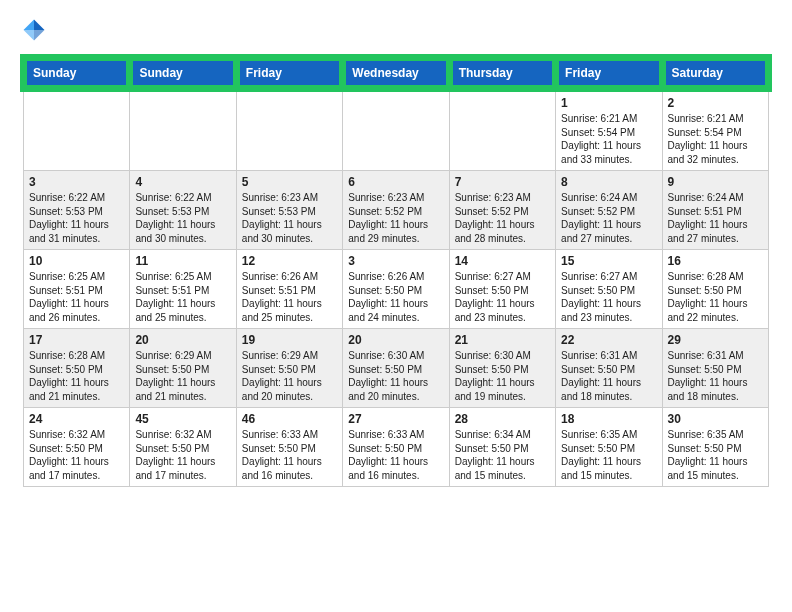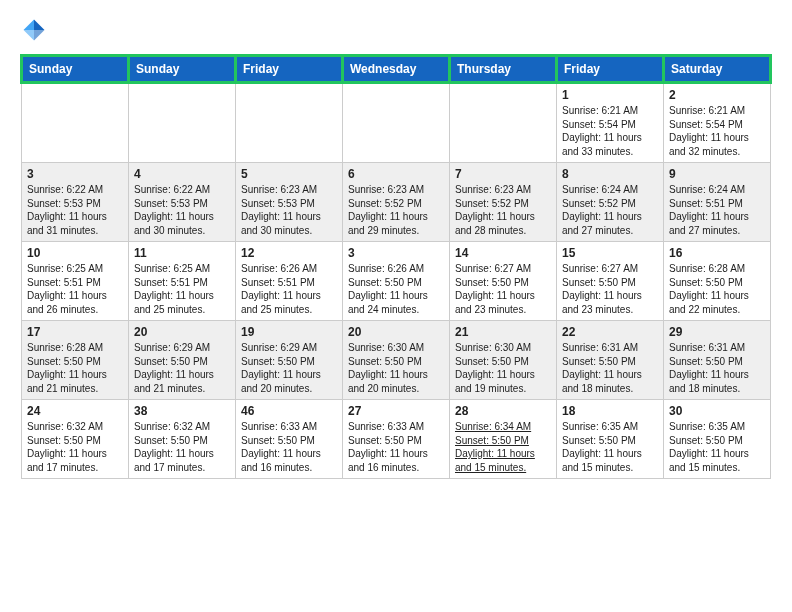--- a/index.html
+++ b/index.html
@@ -56,21 +56,21 @@
       border-collapse: collapse;
       border: 1px solid #bbb;
     }
     .calendar th {
       background: #1565c0;
       color: #fff;
       font-size: 12px;
       font-weight: bold;
       padding: 5px 6px;
       text-align: left;
-      border: 3px solid #22c55e;
+      border: 7px solid #22c55e;
     }
     .calendar td {
       vertical-align: top;
       border: 1px solid #ccc;
       padding: 4px 5px;
       width: calc(100% / 7);
       min-height: 80px;
       font-size: 10px;
       color: #222;
       background: #fff;
@@ -315,21 +315,21 @@
         </tr>
         <tr>
           <td>
             <span class="day-number">24</span>
             <div class="day-info" style="white-space: pre-line;">Sunrise: 6:32 AM
 Sunset: 5:50 PM
 Daylight: 11 hours
 and 17 minutes.</div>
           </td>
           <td>
-            <span class="day-number">38</span>
+            <span class="day-number">45</span>
             <div class="day-info" style="white-space: pre-line;">Sunrise: 6:32 AM
 Sunset: 5:50 PM
 Daylight: 11 hours
 and 17 minutes.</div>
           </td>
           <td>
             <span class="day-number">46</span>
             <div class="day-info" style="white-space: pre-line;">Sunrise: 6:33 AM
 Sunset: 5:50 PM
 Daylight: 11 hours
@@ -337,21 +337,21 @@
           </td>
           <td>
             <span class="day-number">27</span>
             <div class="day-info" style="white-space: pre-line;">Sunrise: 6:33 AM
 Sunset: 5:50 PM
 Daylight: 11 hours
 and 16 minutes.</div>
           </td>
           <td>
             <span class="day-number">28</span>
-            <div class="day-info" style="white-space: pre-line; text-decoration: underline;">Sunrise: 6:34 AM
+            <div class="day-info" style="white-space: pre-line;">Sunrise: 6:34 AM
 Sunset: 5:50 PM
 Daylight: 11 hours
 and 15 minutes.</div>
           </td>
           <td>
             <span class="day-number">18</span>
             <div class="day-info" style="white-space: pre-line;">Sunrise: 6:35 AM
 Sunset: 5:50 PM
 Daylight: 11 hours
 and 15 minutes.</div>

